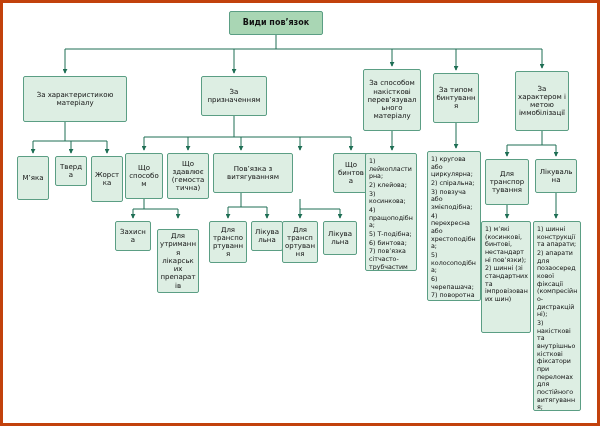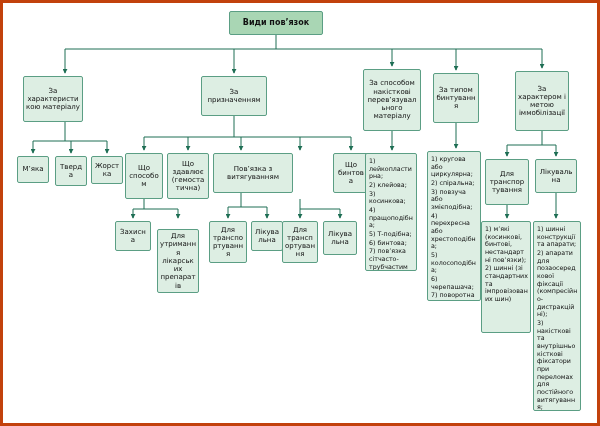--- a/index.html
+++ b/index.html
@@ -78,29 +78,29 @@
 
     <path class="conn" d="M539,128 V142 M504,142 H553"></path>
     <path class="conn" d="M504,142 V153" marker-end="url(#arr)"></path>
     <path class="conn" d="M553,142 V153" marker-end="url(#arr)"></path>
     <path class="conn" d="M504,202 V215" marker-end="url(#arr)"></path>
     <path class="conn" d="M553,190 V215" marker-end="url(#arr)"></path>
   </svg>
 
   <div class="node root" style="left:226px;top:8px;width:94px;height:24px">Види пов’язок</div>
 
-  <div class="node" style="left:20px;top:73px;width:60px;height:46px">За характеристикою матеріалу</div>
+  <div class="node" style="left:20px;top:73px;width:104px;height:46px">За характеристикою матеріалу</div>
   <div class="node" style="left:198px;top:73px;width:66px;height:40px">За призначенням</div>
   <div class="node" style="left:360px;top:66px;width:58px;height:62px">За способом накісткові перев’язувального матеріалу</div>
   <div class="node" style="left:430px;top:70px;width:46px;height:50px">За типом бинтування</div>
   <div class="node" style="left:512px;top:68px;width:54px;height:60px">За характером і метою іммобілізації</div>
 
-  <div class="node" style="left:14px;top:153px;width:32px;height:27px">М’яка</div>
+  <div class="node" style="left:14px;top:153px;width:32px;height:44px">М’яка</div>
   <div class="node" style="left:52px;top:153px;width:32px;height:30px">Тверда</div>
-  <div class="node" style="left:88px;top:153px;width:32px;height:28px">Жорстка</div>
+  <div class="node" style="left:88px;top:153px;width:32px;height:46px">Жорстка</div>
 
   <div class="node" style="left:122px;top:150px;width:38px;height:46px">Що способом</div>
   <div class="node" style="left:164px;top:150px;width:42px;height:46px">Що здавлює (гемостатична)</div>
   <div class="node" style="left:210px;top:150px;width:80px;height:40px">Пов’язка з витягуванням</div>
   <div class="node" style="left:330px;top:150px;width:36px;height:40px">Що бинтова</div>
 
   <div class="node" style="left:112px;top:218px;width:36px;height:30px">Захисна</div>
   <div class="node" style="left:154px;top:226px;width:42px;height:64px">Для утримання лікарських препаратів</div>
 
   <div class="node" style="left:206px;top:218px;width:38px;height:42px">Для транспортування</div>

